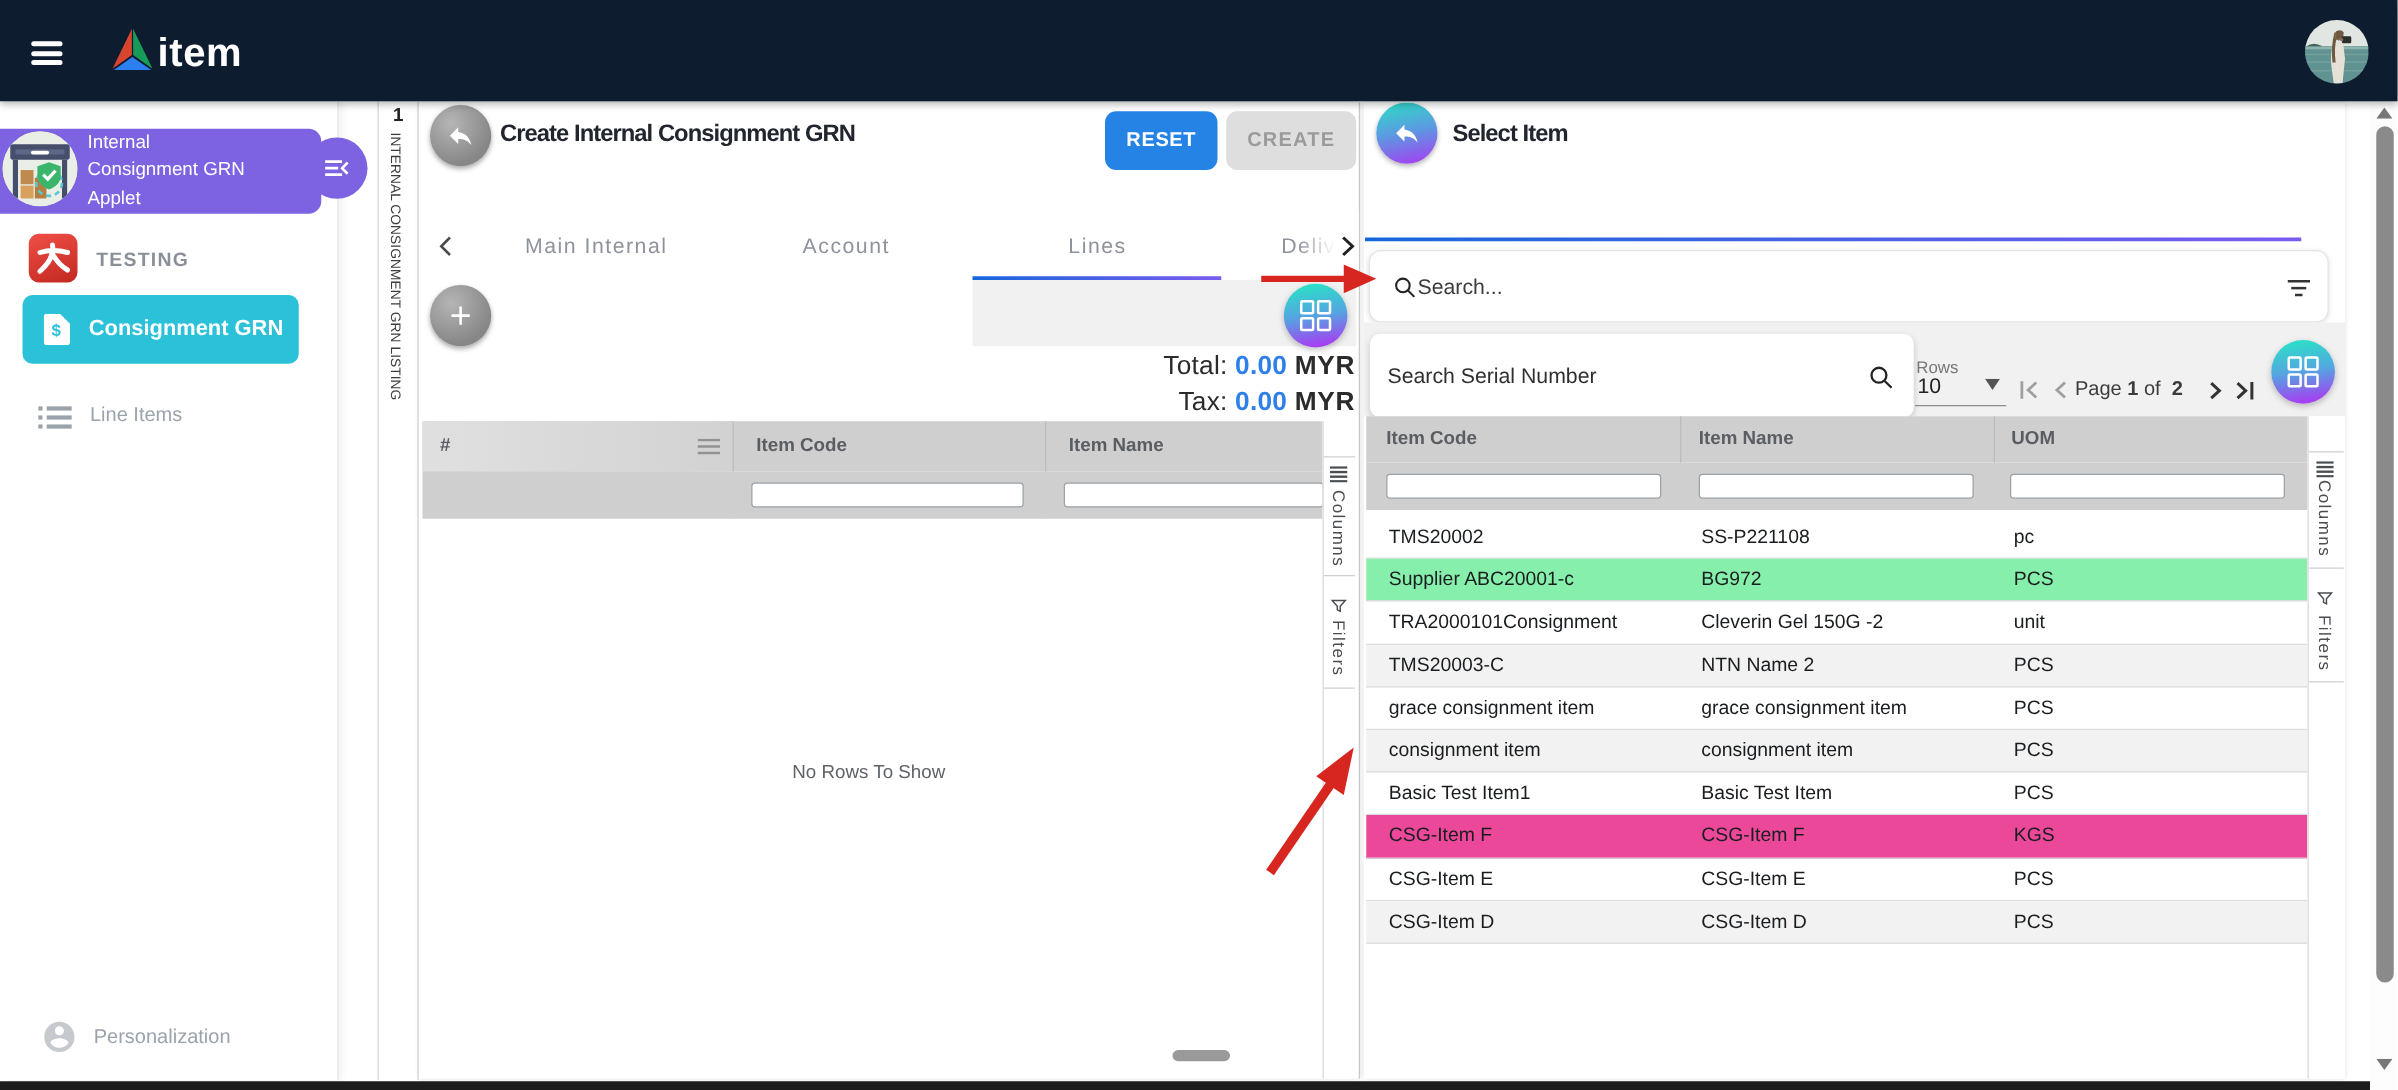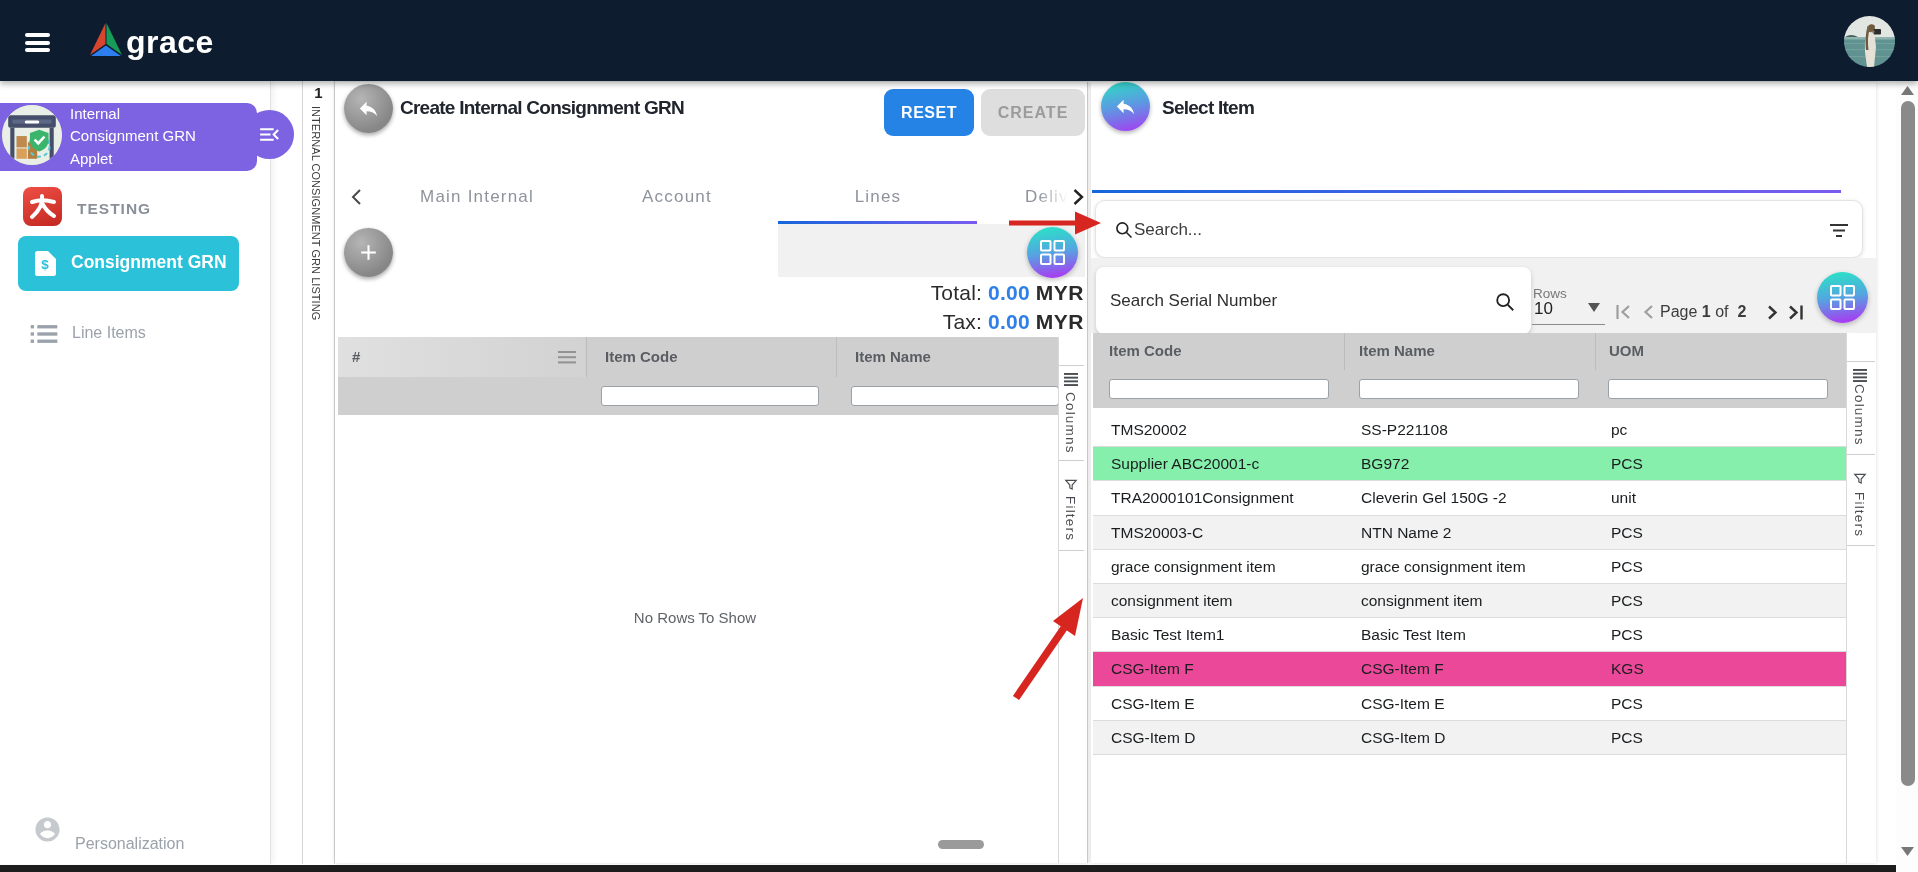--- a/index.html
+++ b/index.html
@@ -25,21 +25,21 @@
   .menurow { position:absolute; left:0; width:270px; color:#98a0a8; }
   #row-testing { top:106px; }
   #icon-testing { position:absolute; left:23px; top:0px; width:39px; height:39px; border-radius:8px;
     background:linear-gradient(160deg,#ef4f46,#c22820); }
   #row-testing .lbl { position:absolute; left:77px; top:13px; font-size:15.5px; font-weight:bold; color:#8a9099; letter-spacing:1px;}
   #btn-consign { position:absolute; left:18px; top:155px; width:221px; height:55px; background:#2ac1d9; border-radius:8px; color:#fff; }
   #btn-consign .lbl { position:absolute; left:53px; top:16px; font-size:17.5px; font-weight:bold; white-space:nowrap; }
   #row-lineitems { top:242px; }
   #row-lineitems .lbl { position:absolute; left:72px; top:1px; font-size:16px; color:#9aa2ab; }
   #row-personal { position:absolute; left:0; top:734px; }
-  #row-personal .lbl { position:absolute; left:75px; top:6px; font-size:16px; color:#9aa2ab;margin-top:14px; }
+  #row-personal .lbl { position:absolute; left:75px; top:6px; font-size:16px; color:#9aa2ab; }
 
   
   #vstrip { position:absolute; left:302px; top:81px; width:33px; height:783px; background:#fff;
     border-left:1px solid #d5d5d5; border-right:1px solid #d5d5d5; z-index:5;}
   #vstrip .one { position:absolute; left:0; top:3px; width:100%; text-align:center; font-size:15px; font-weight:bold; color:#222; }
   #vstrip .vtext { position:absolute; left:321px; top:25px; transform-origin:0 0; transform:rotate(90deg);
     font-size:11px; color:#3c3c3c; letter-spacing:0.05px; white-space:nowrap; }
 
   
   #mid { position:absolute; left:335px; top:82px; width:753px; height:781px; background:#fff; z-index:10; overflow:hidden; border-right:1px solid #c9c9c9;
@@ -114,21 +114,21 @@
   <div id="burger">
     <div style="top:33px"></div>
       <div style="top:40.5px"></div>
       <div style="top:48px"></div>
   </div>
   <svg class="abs" style="left:88px; top:22px;" width="36" height="37" viewBox="0 0 36 37">
     <polygon points="17.5,1 17.5,22 2,33" fill="#d8452f"></polygon>
     <polygon points="18.5,1 18.5,22 34,33" fill="#169c58"></polygon>
     <polygon points="17.9,23.5 3,34 33,34" fill="#2b7ff0"></polygon>
   </svg>
-  <div id="logotext">grace</div>
+  <div id="logotext">item</div>
   <div id="avatar">
     <svg width="51" height="51" viewBox="0 0 51 51">
       <rect width="51" height="21" fill="#e2e6e2"></rect>
       <rect y="21" width="51" height="30" fill="#5f9290"></rect>
       <rect y="21" width="51" height="2.5" fill="#8fb3ae"></rect>
       <rect y="27" width="51" height="1.2" fill="#74a09c"></rect>
       <rect y="33" width="51" height="1.2" fill="#74a09c"></rect>
       <rect y="40" width="51" height="1.2" fill="#74a09c"></rect>
       <path d="M1 21 q6 -4 13 0z" fill="#46645c"></path>
       <path d="M22.5 18 q-2.5 9 -1.5 18 l2 15 h7 l2 -20 -1.5 -13z" fill="#e6e1d7"></path>

